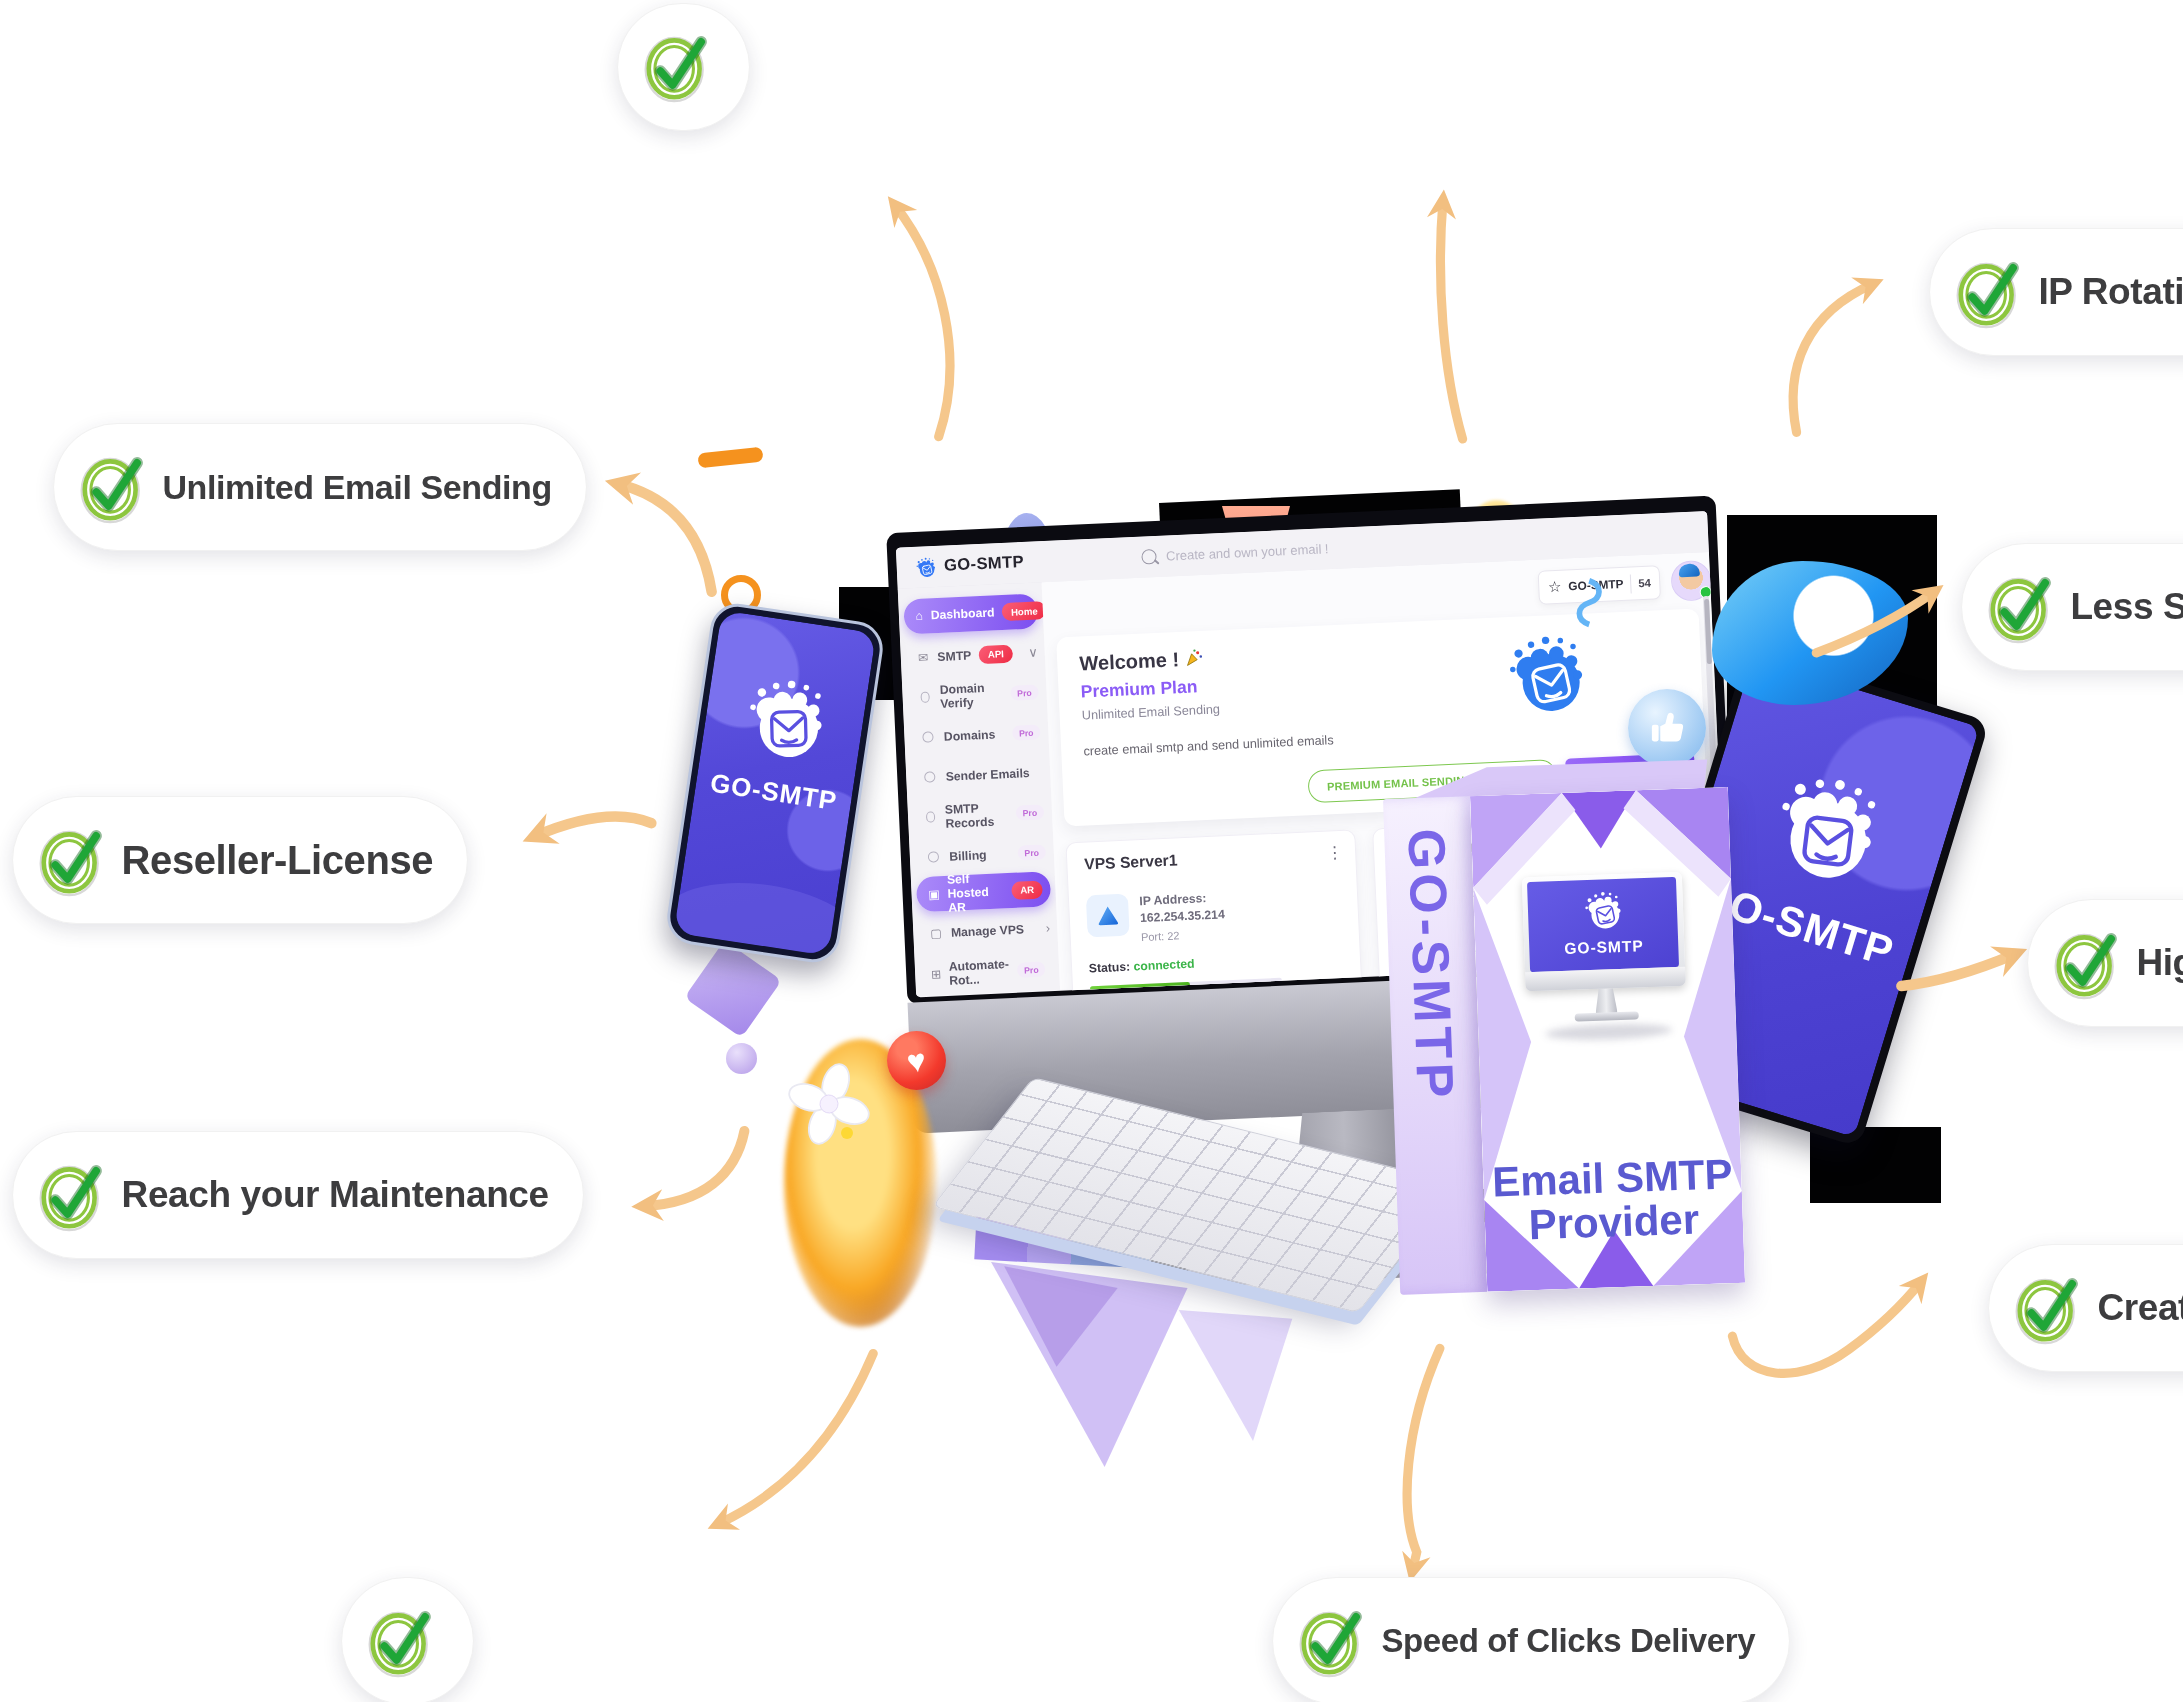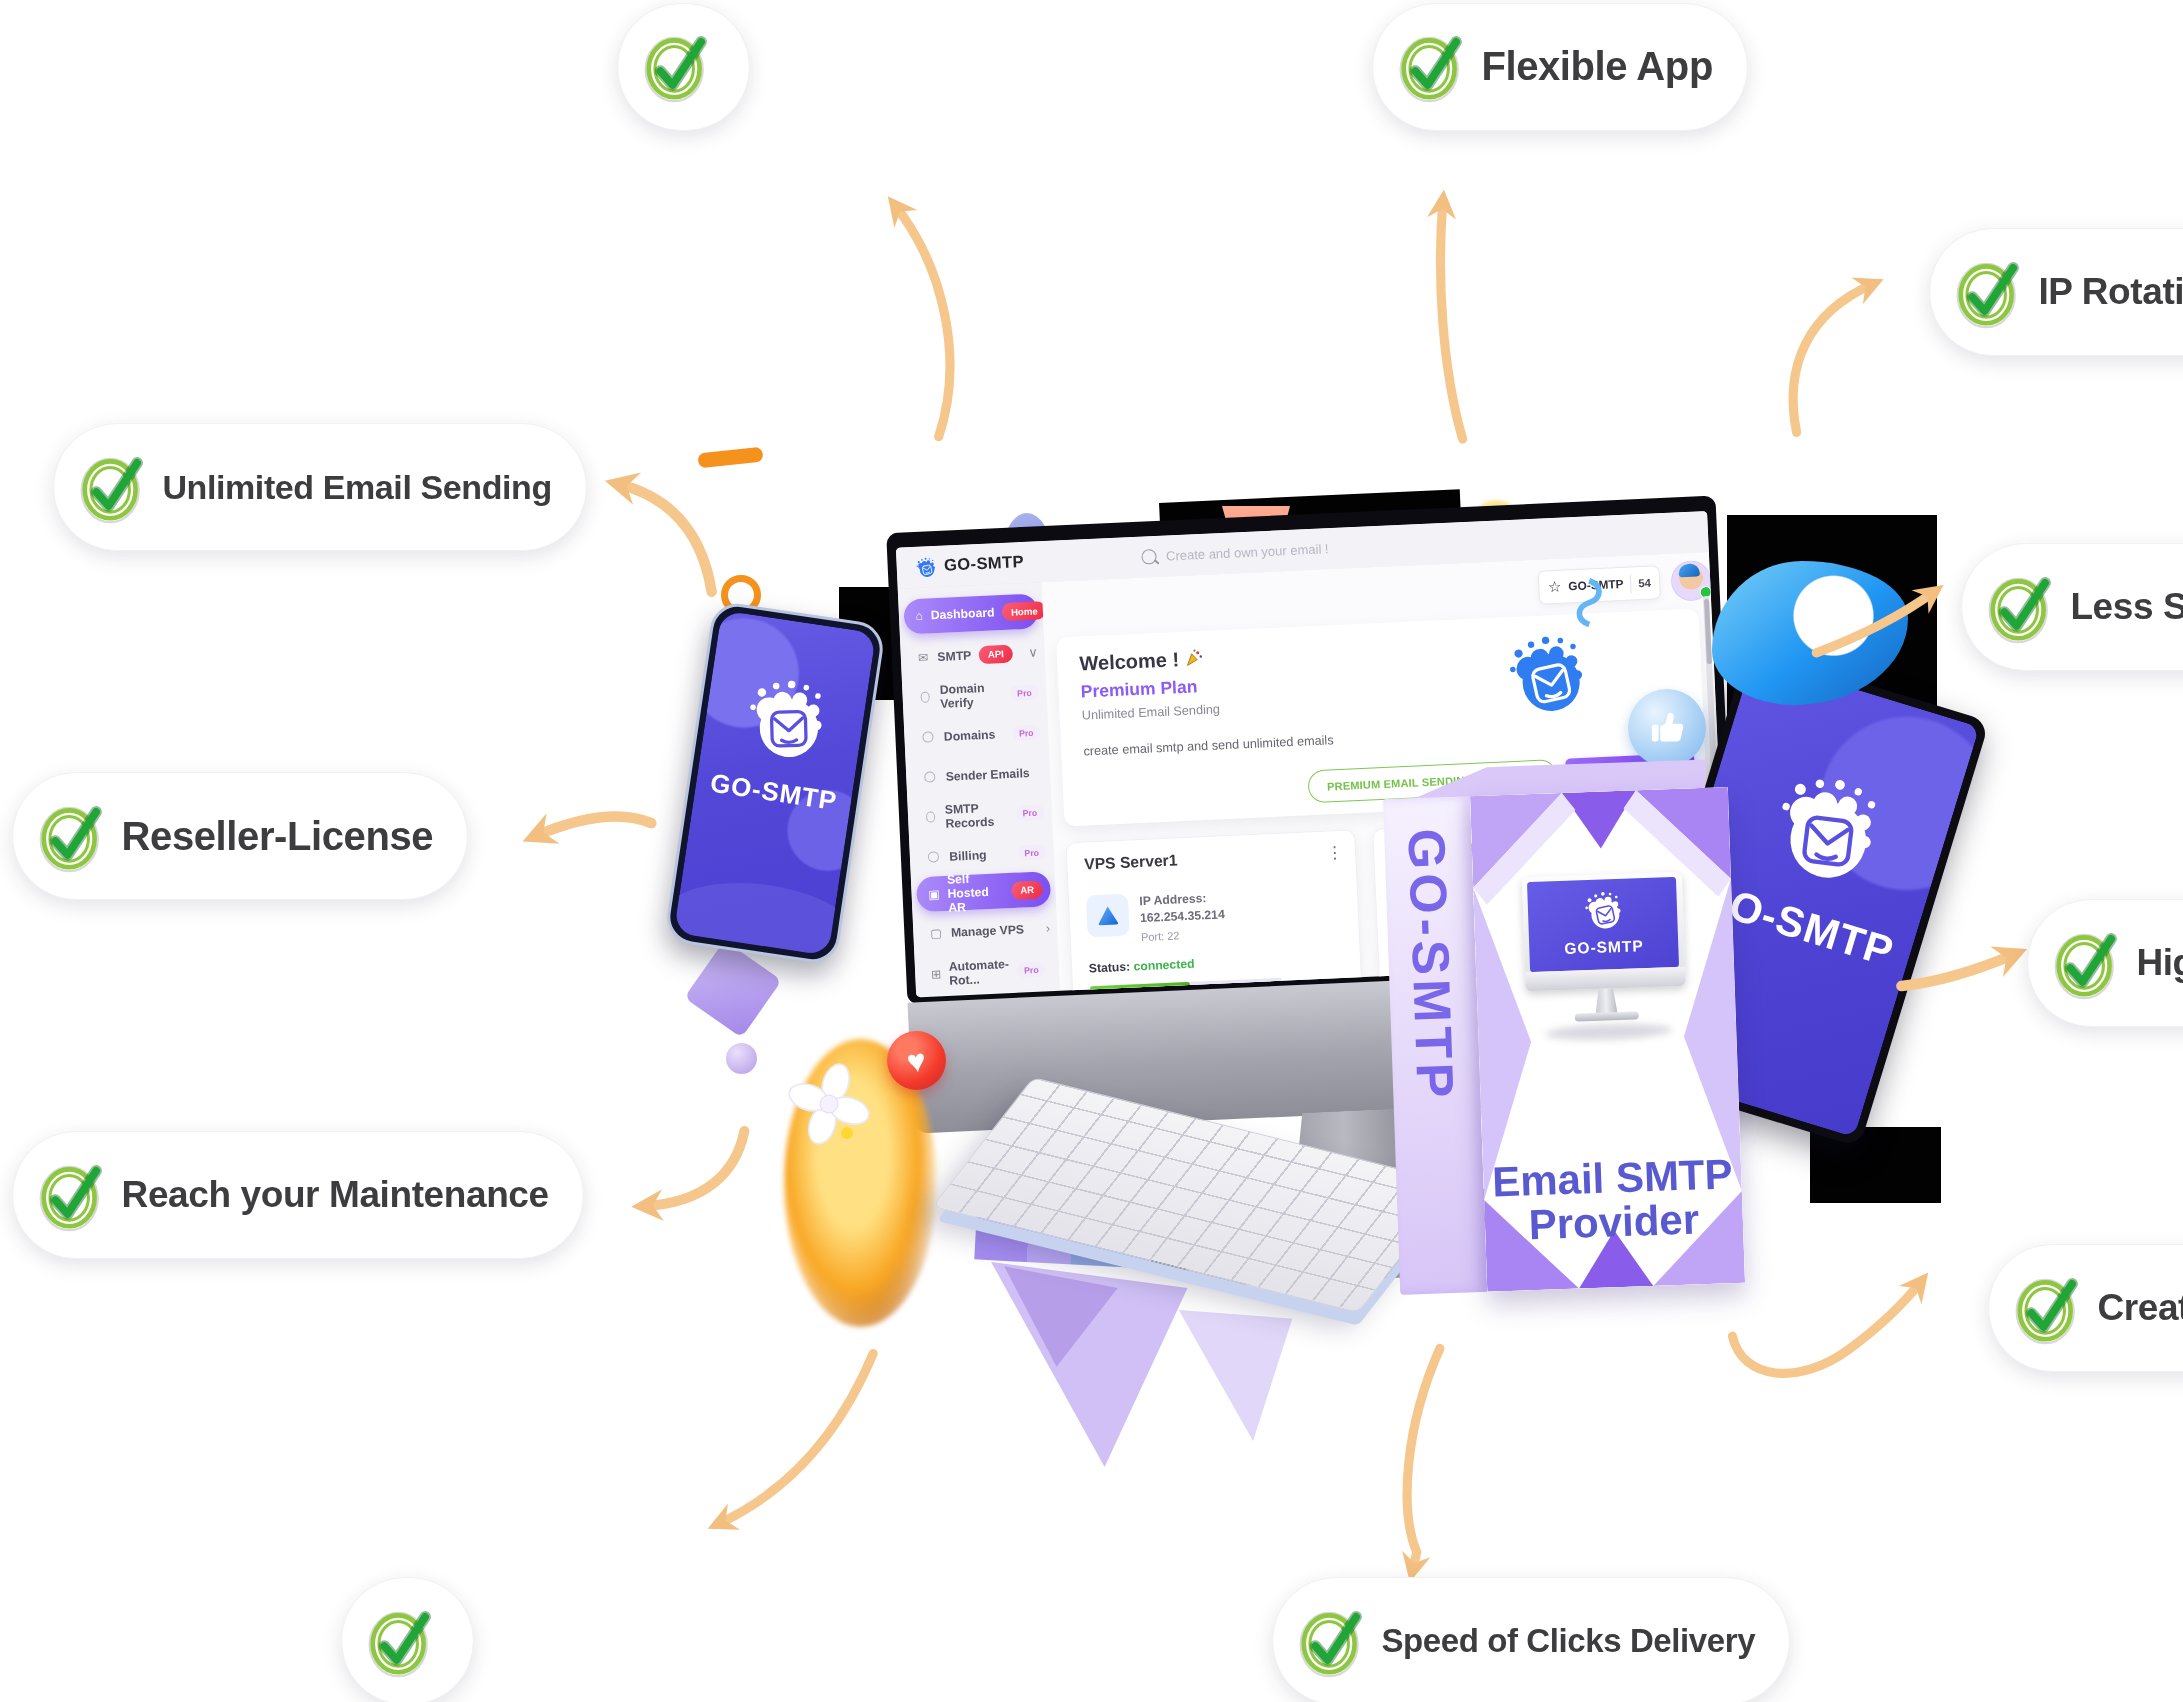--- a/index.html
+++ b/index.html
@@ -444,45 +444,39 @@
       <path d="M 2000 3100 C 1935 3255 1830 3405 1645 3490"></path>
     </g>
     <path d="M 3640 1330 c 30 10 30 40 0 50 c -30 10 -30 40 0 50" fill="none" stroke="#64b5f6" stroke-width="13"></path>
   </svg>
 
   <div class="badge b1" style="left:617px;top:2.6px">
     <svg class="check" viewBox="0 0 176 176" width="77" height="77">
         <use href="#check"></use>
       </svg>
   </div>
-  <div class="badge b2" style="left:1372px;top:2.6px">
-    <svg class="check" viewBox="0 0 176 176" width="77" height="77">
-        <use href="#check"></use>
-      </svg>
-    <span class="blabel">Flexible App</span>
-  </div>
   <div class="badge b3" style="left:1929px;top:228px">
     <svg class="check" viewBox="0 0 176 176" width="77" height="77">
         <use href="#check"></use>
       </svg>
     <span class="blabel">IP Rotation</span>
   </div>
   <div class="badge b4" style="left:53px;top:423px">
     <svg class="check" viewBox="0 0 176 176" width="77" height="77">
         <use href="#check"></use>
       </svg>
     <span class="blabel">Unlimited Email Sending</span>
   </div>
   <div class="badge b5" style="left:1961px;top:543px">
     <svg class="check" viewBox="0 0 176 176" width="77" height="77">
         <use href="#check"></use>
       </svg>
     <span class="blabel">Less Struggle High Result</span>
   </div>
-  <div class="badge b6" style="left:12.2px;top:772px">
+  <div class="badge b6" style="left:12.2px;top:796px">
     <svg class="check" viewBox="0 0 176 176" width="77" height="77">
         <use href="#check"></use>
       </svg>
     <span class="blabel">Reseller-License</span>
   </div>
   <div class="badge b7" style="left:2027px;top:899px">
     <svg class="check" viewBox="0 0 176 176" width="77" height="77">
         <use href="#check"></use>
       </svg>
     <span class="blabel">High Inbox Maintenance</span>

